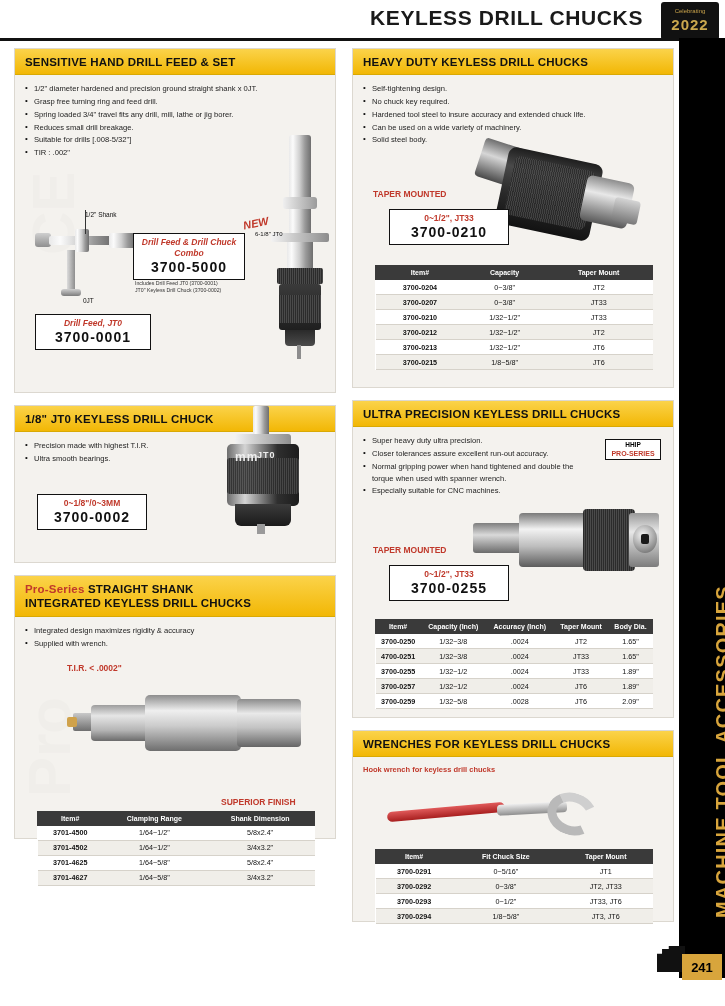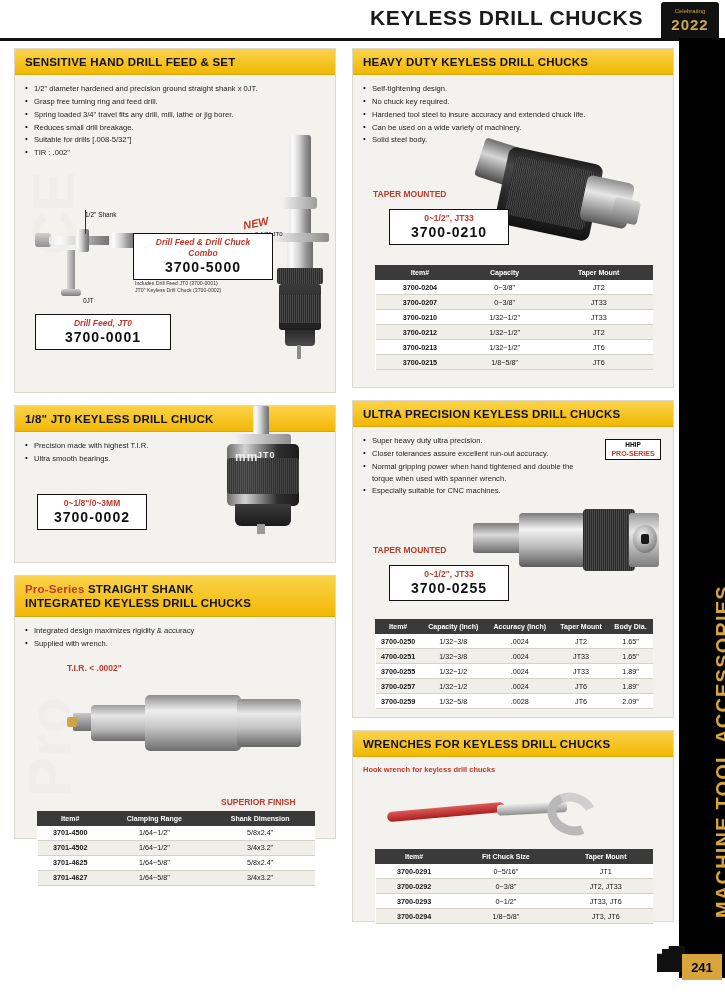--- a/index.html
+++ b/index.html
@@ -208,28 +208,28 @@
           <div class="dark-knurl" style="position:absolute;left:16px;top:133px;width:46px;height:16px;border-radius:2px;"></div>
           <div style="position:absolute;left:18px;top:149px;width:42px;height:46px;border-radius:3px;background:linear-gradient(to bottom,#3a3a3a,#1f1f1f);"></div>
           <div class="dark-knurl" style="position:absolute;left:18px;top:160px;width:42px;height:28px;"></div>
           <div style="position:absolute;left:24px;top:195px;width:30px;height:16px;background:linear-gradient(to bottom,#2a2a2a,#4b4b4b);border-radius:0 0 4px 4px;"></div>
           <div style="position:absolute;left:36px;top:210px;width:4px;height:14px;background:#8d8d8d;"></div>
           <div style="position:absolute;left:-6px;top:96px;font-size:6px;color:#111;">6-1/8" JT0</div>
         </div>
 
         <div class="new-flag" style="position:absolute; left:228px; top:142px;">NEW</div>
 
-        <div class="callout" style="position:absolute; left:118px; top:158px; width:140px;">
+        <div class="callout" style="position:absolute; left:118px; top:158px; width:112px;">
           <div class="label-red" style="line-height:1.2;">Drill Feed &amp; Drill Chuck Combo</div>
           <div class="pn">3700-5000</div>
         </div>
         <div class="small-note" style="position:absolute; left:120px; top:205px; width:118px; white-space:pre-line; font-size:5.2px;"><span>Includes Drill Feed JT0 (3700-0001)
 JT0" Keyless Drill Chuck (3700-0002)</span></div>
 
-        <div class="callout" style="position:absolute; left:20px; top:239px; width:136px;">
+        <div class="callout" style="position:absolute; left:20px; top:239px; width:116px;">
           <div class="label-red">Drill Feed, JT0</div>
           <div class="pn">3700-0001</div>
         </div>
       </div>
     </div>
 
     <div class="panel" style="height:158px;">
       <div class="panel-head">
         <h2>1/8" JT0 KEYLESS DRILL CHUCK</h2>
       </div>

